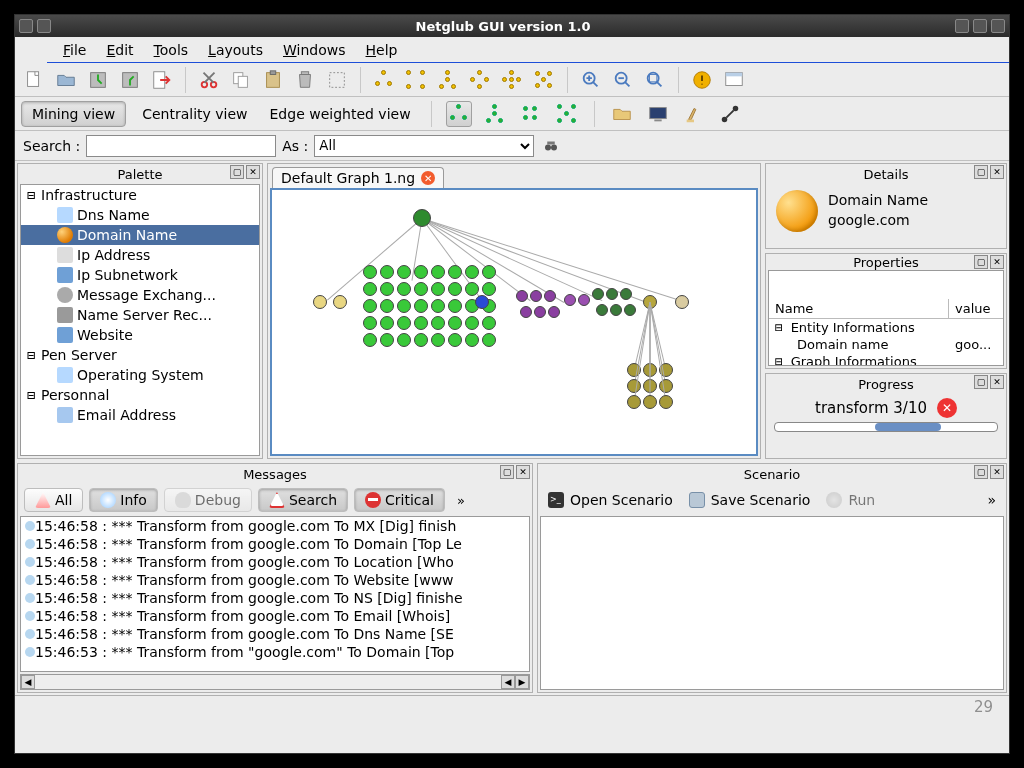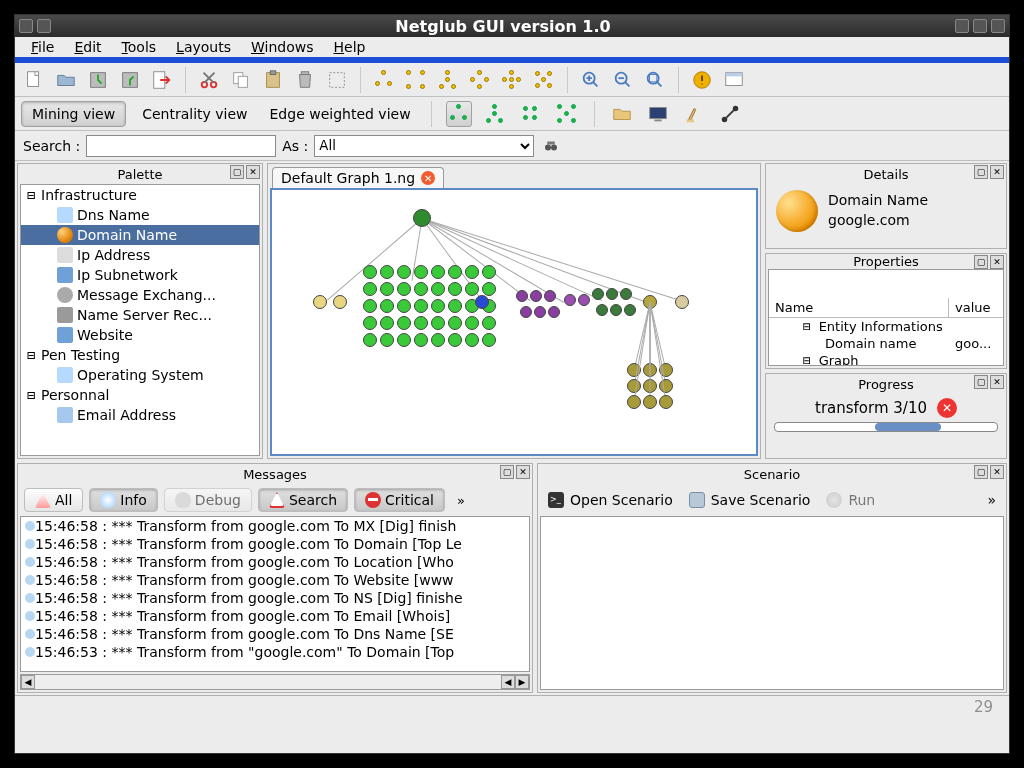--- a/index.html
+++ b/index.html
@@ -1,24 +1,24 @@
 <!DOCTYPE html>
 <html><head>
 <meta charset="utf-8">
 <style>
 * { box-sizing: border-box; margin: 0; padding: 0; font-family: "DejaVu Sans", Arial, sans-serif; }
 body { background: #000; width: 1024px; height: 768px; overflow: hidden; font-size: 13px; }
 .outer { position: absolute; left: 14px; top: 14px; width: 996px; height: 740px; background: #ececec; border: 1px solid #333; }
-.titlebar { height: 22px; background: linear-gradient(#4a4a4a,#2b2b2b); color: #fff; display: flex; align-items: center; padding: 0 4px; font-size: 16px; font-weight: bold; }
+.titlebar { height: 22px; background: linear-gradient(#4a4a4a,#2b2b2b); color: #fff; display: flex; align-items: center; padding: 0 4px; font-size: 13px; font-weight: bold; }
 .titlebar .left-icons { display: flex; gap: 4px; }
 .titlebar .spacer { flex: 1; text-align: center; }
 .titlebar .right-icons { display: flex; gap: 4px; }
 .tbicon { width: 14px; height: 14px; background: #555; border: 1px solid #888; border-radius: 2px; }
 
-.menubar { height: 26px; display: flex; align-items: center; padding: 2px 8px; gap: 4px; border-bottom: 6px solid #1d4ed8; }
+.menubar { height: 26px; display: flex; align-items: center; padding: 2px 8px; gap: 4px; border-bottom: 1px solid #1d4ed8; margin-left: 32px; }
 .menuitem { padding: 2px 8px; cursor: default; font-size: 14px; }
 .menuitem u { text-decoration: underline; }
 
 .toolbar1 { height: 34px; display: flex; align-items: center; padding: 2px 6px; gap: 6px; border-bottom: 1px solid #c0c0c0; }
 .toolbar2 { height: 34px; display: flex; align-items: center; padding: 2px 6px; gap: 10px; border-bottom: 1px solid #c0c0c0; }
 .tbtn { width: 26px; height: 26px; border: 1px solid transparent; border-radius: 3px; display: flex; align-items: center; justify-content: center; cursor: pointer; }
 .sep { width: 1px; height: 26px; background: #c8c8c8; margin: 0 4px; }
 .viewbtn { padding: 4px 10px; border: 1px solid #bdbdbd; border-radius: 4px; background: linear-gradient(#fdfdfd,#e6e6e6); cursor: pointer; font-size: 14px; }
 .viewbtn.active { background: linear-gradient(#e8e8e8,#d0d0d0); border-color: #a0a0a0; box-shadow: inset 0 1px 3px rgba(0,0,0,.25); }
 .viewtxt { padding: 4px 6px; font-size: 14px; cursor: pointer; }
@@ -63,21 +63,21 @@
 .details-body { display: flex; align-items: center; gap: 10px; padding: 6px 10px; }
 .bigglobe { width: 42px; height: 42px; border-radius: 50%; background: radial-gradient(circle at 30% 30%, #ffe08f, #f29400 75%); box-shadow: inset -2px -2px 4px rgba(0,0,0,.2); }
 .details-text { font-size: 14px; line-height: 1.4; }
 
 .proptable { border: 1px solid #999; margin: 0 2px 2px 2px; font-size: 13px; background: #fff; overflow: hidden; }
 .proptable .ph { display: flex; border-bottom: 1px solid #bbb; }
 .proptable .ph div { padding: 2px 6px; margin-top: 28px; }
 .proptable .ph .c1 { flex: 1; border-right: 1px solid #bbb; }
 .proptable .pr { display: flex; }
 .proptable .pr div { padding: 1px 6px; }
-.proptable .pr .c1 { flex: 1; margin-left: 28px; }
+.proptable .pr .c1 { flex: 1; }
 .proptable .pr.group .c1::before { content: "⊟ "; font-family: monospace; }
 .proptable .pr.child .c1 { padding-left: 28px; }
 
 .progress-body { padding: 4px 8px; display: flex; flex-direction: column; gap: 4px; align-items: center; }
 .progrow { display: flex; align-items: center; gap: 10px; width: 100%; justify-content: center; }
 .stopbtn { width: 20px; height: 20px; border-radius: 10px; background: #e33; color: #fff; display: flex; align-items: center; justify-content: center; font-weight: bold; font-size: 12px; cursor: pointer; }
 .progressbar { width: 100%; height: 10px; border: 1px solid #888; border-radius: 4px; background: #fff; position: relative; }
 .progressbar .chunk { position: absolute; height: 100%; width: 30%; left: 45%; background: #6a8fc4; border-radius: 4px; }
 
 
@@ -399,21 +399,21 @@
           <div class="tree-item child">
             <span class="treeicon ti-server"></span>
             <span>Name Server Rec...</span>
           </div>
           <div class="tree-item child">
             <span class="treeicon ti-folder"></span>
             <span>Website</span>
           </div>
           <div class="tree-item cat">
             <span class="expander">⊟</span>
-            <span>Pen Testing</span>
+            <span>Pen Server</span>
           </div>
           <div class="tree-item child">
             <span class="treeicon ti-screen"></span>
             <span>Operating System</span>
           </div>
           <div class="tree-item cat">
             <span class="expander">⊟</span>
             <span>Personnal</span>
           </div>
           <div class="tree-item child">

